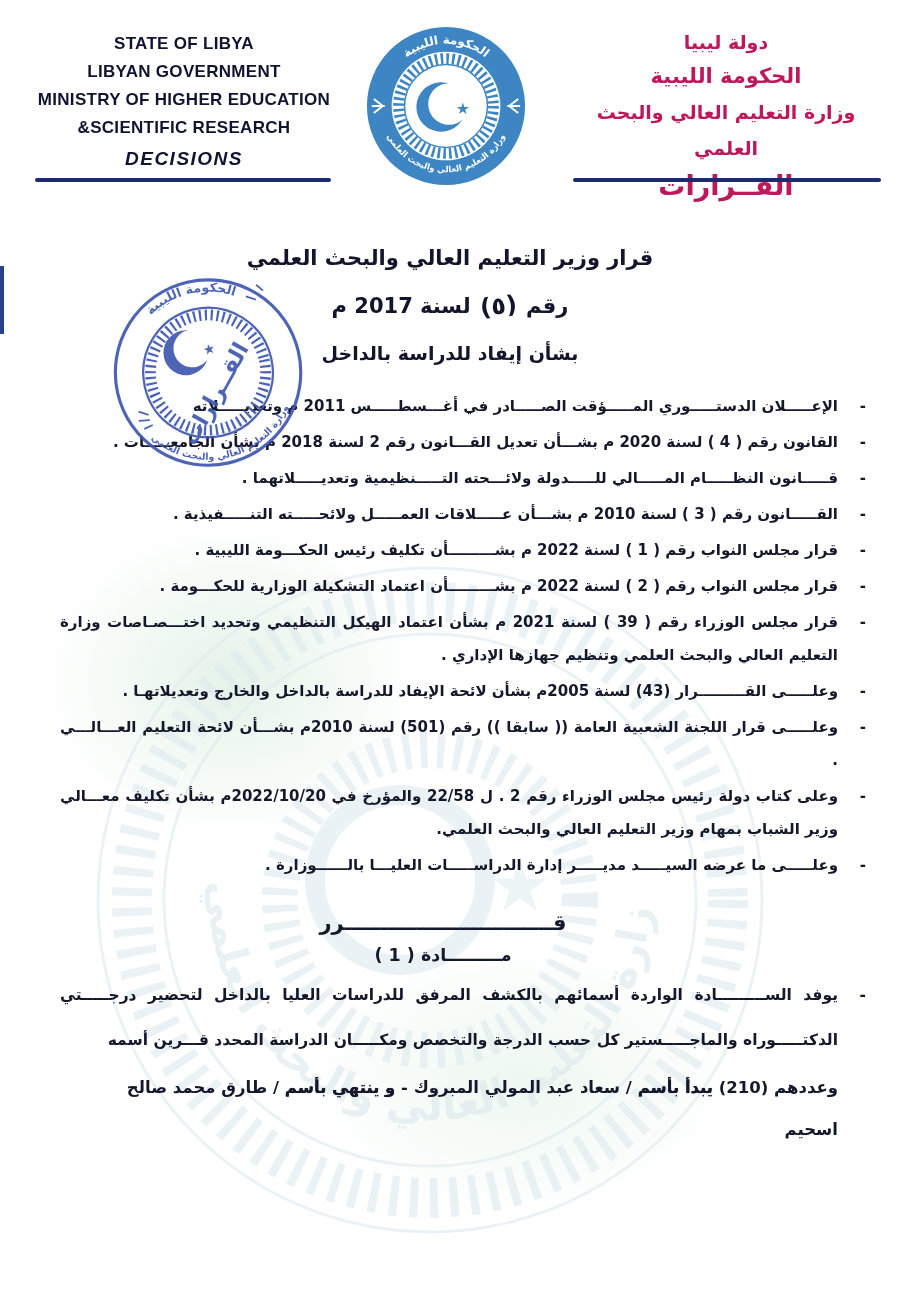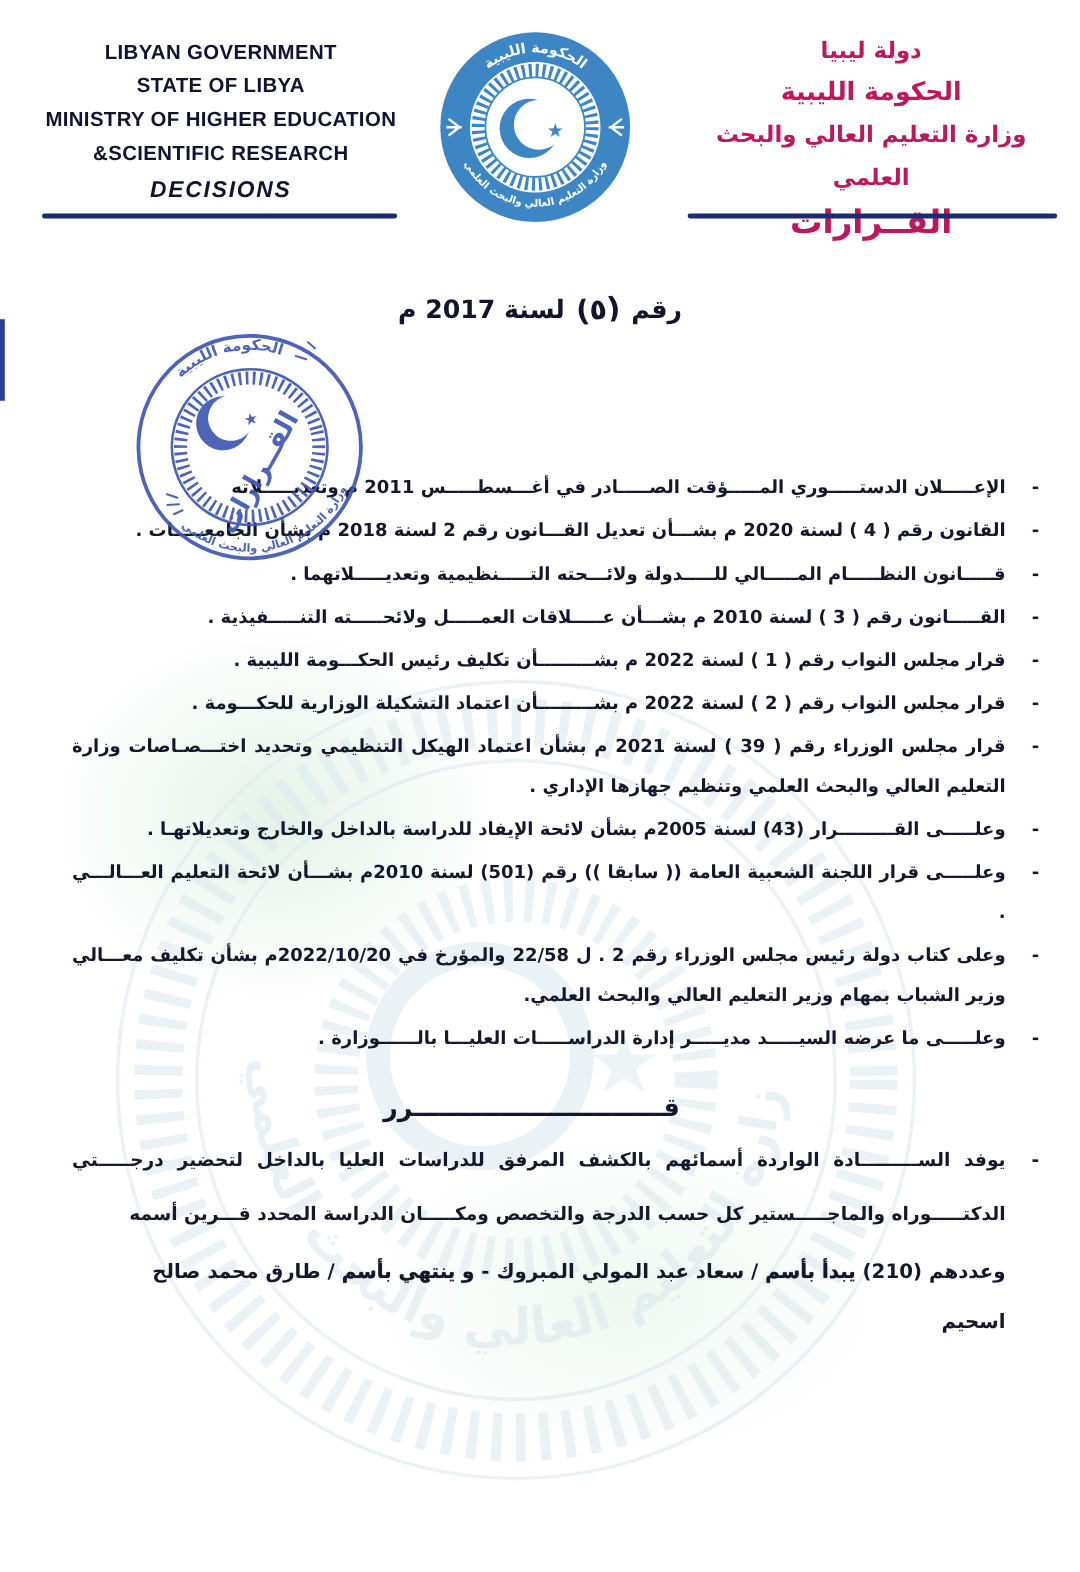--- a/index.html
+++ b/index.html
@@ -75,22 +75,22 @@
     <text x="470" y="390" font-size="70" fill="#e2edf1" text-anchor="middle">★</text>
     <text font-size="42" font-weight="bold" fill="#dce8ed">
       <textPath href="#wmBot" startOffset="50%" text-anchor="middle">وزارة التعليم العالي والبحث العلمي</textPath>
     </text>
   </svg>
 </div>
 
 <div class="edge-artifact"></div>
 
 <div class="hdr-en">
+  <div class="l">STATE OF LIBYA</div>
   <div class="l">LIBYAN GOVERNMENT</div>
-  <div class="l">STATE OF LIBYA</div>
   <div class="l">MINISTRY OF HIGHER EDUCATION</div>
   <div class="l">&amp;SCIENTIFIC RESEARCH</div>
   <div class="dec">DECISIONS</div>
 </div>
 
 <div class="logo-wrap">
   <svg width="168" height="168" viewBox="0 0 170 170">
     <defs>
       <path id="logoTop" d="M 22,85 A 63,63 0 0 1 148,85"></path>
       <path id="logoBot" d="M 18,85 A 67,67 0 0 0 152,85"></path>
@@ -122,25 +122,27 @@
   <div class="a1">دولة ليبيا</div>
   <div class="a2">الحكومة الليبية</div>
   <div class="a3">وزارة التعليم العالي والبحث العلمي</div>
   <div class="dec">القــرارات</div>
 </div>
 
 <div class="rule rule-left"></div>
 <div class="rule rule-right"></div>
 
 <div class="title">
+  <div class="t1">قرار وزير التعليم العالي والبحث العلمي</div>
   <div class="t2">
     <span>رقم</span>
     <span class="handwritten">(٥)</span>
     <span>لسنة 2017 م</span>
   </div>
+  <div class="t3">بشأن إيفاد للدراسة بالداخل</div>
 </div>
 
 <div class="stamp-wrap">
   <svg width="225" height="225" viewBox="0 0 250 250">
     <defs>
       <path id="stampTop" d="M 35,125 A 90,90 0 0 1 215,125"></path>
       <path id="stampBot" d="M 28,125 A 97,97 0 0 0 222,125"></path>
     </defs>
     <g fill="none" stroke="#3f57b0">
       <circle cx="125" cy="125" r="103" stroke-width="3.5"></circle>
@@ -207,20 +209,21 @@
   <div class="item">
     <span class="dash">-</span>
     <div class="txt">وعلى كتاب دولة رئيس مجلس الوزراء رقم 2 . ل 22/58 والمؤرخ في 2022/10/20م بشأن تكليف معـــالي وزير الشباب بمهام وزير التعليم العالي والبحث العلمي.</div>
   </div>
   <div class="item">
     <span class="dash">-</span>
     <div class="txt">وعلـــــى ما عرضه السيـــــد مديـــــر إدارة الدراســـــات العليـــا بالــــــوزارة .</div>
   </div>
 
   <div class="decree">قـــــــــــــــــــــــــــــرر</div>
+  <div class="article-label">مـــــــــادة ( 1 )</div>
 
   <div class="article">
     <span class="dash">-</span>
     <div class="txt">يوفد الســـــــــادة الواردة أسمائهم بالكشف المرفق للدراسات العليا بالداخل لتحضير درجـــــتي الدكتـــــوراه والماجـــــستير كل حسب الدرجة والتخصص ومكـــــان الدراسة المحدد قـــرين أسمه</div>
   </div>
 
   <div class="count-line">
     <span>وعددهم (210)</span>
     <span class="hvy">يبدأ بأسم</span>
     <span>/ سعاد عبد المولي المبروك - </span>

